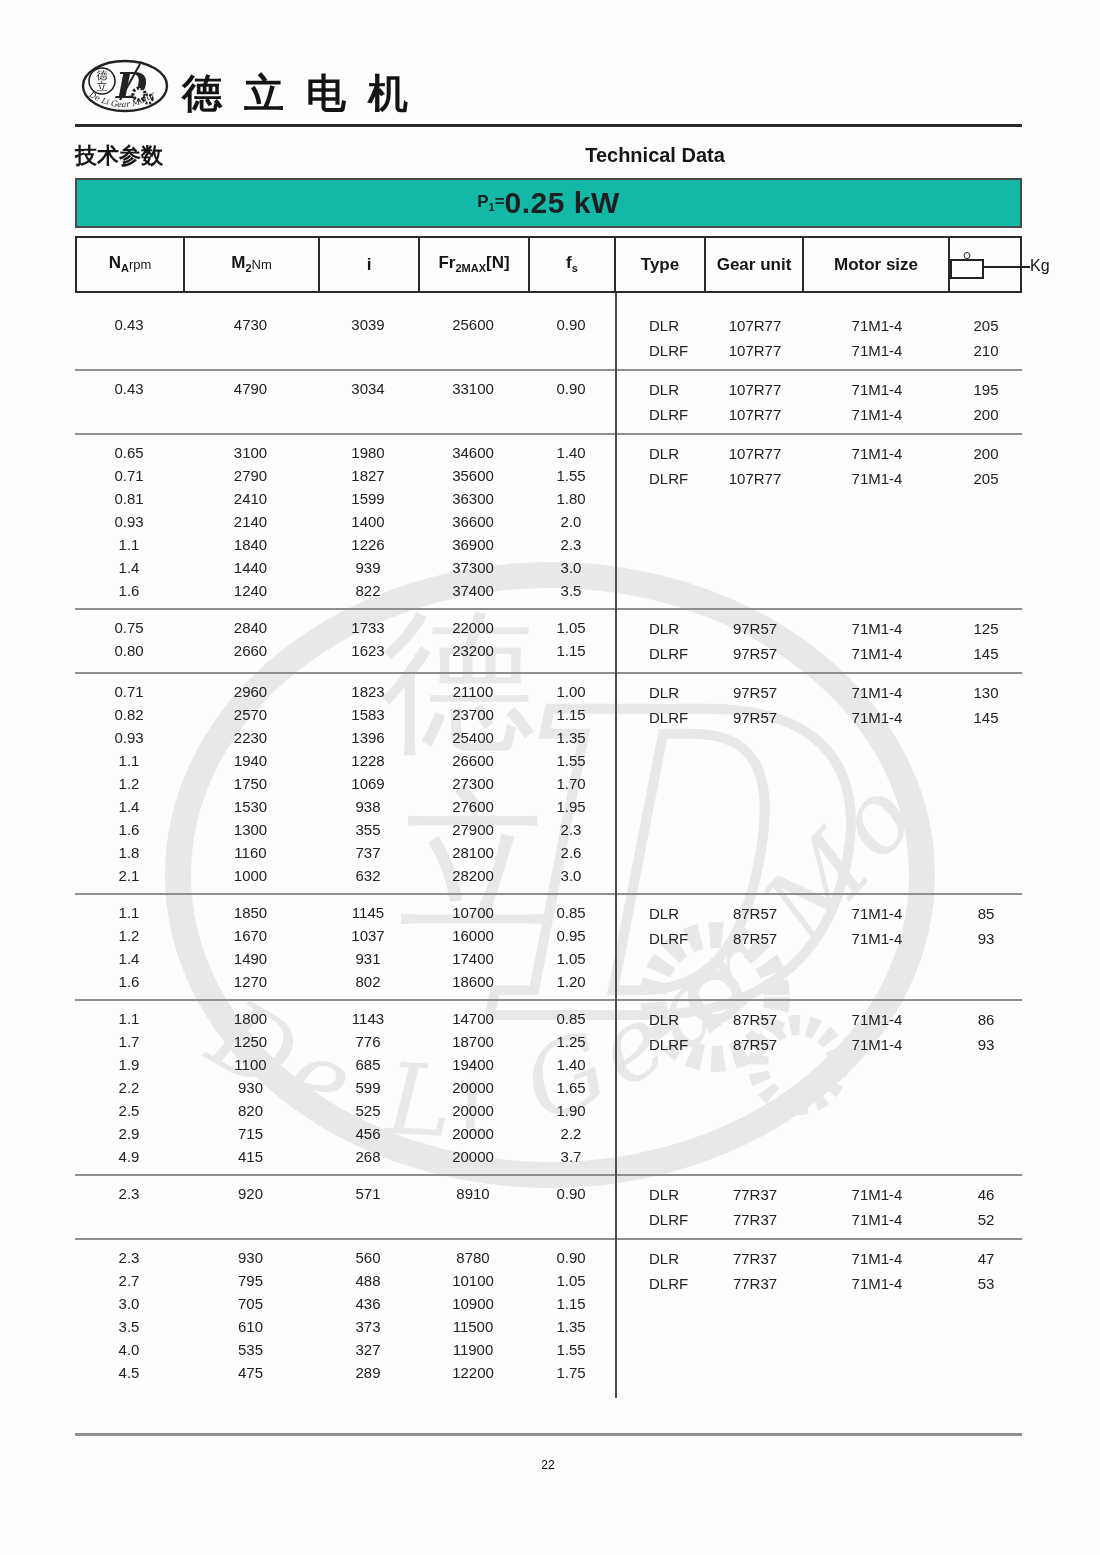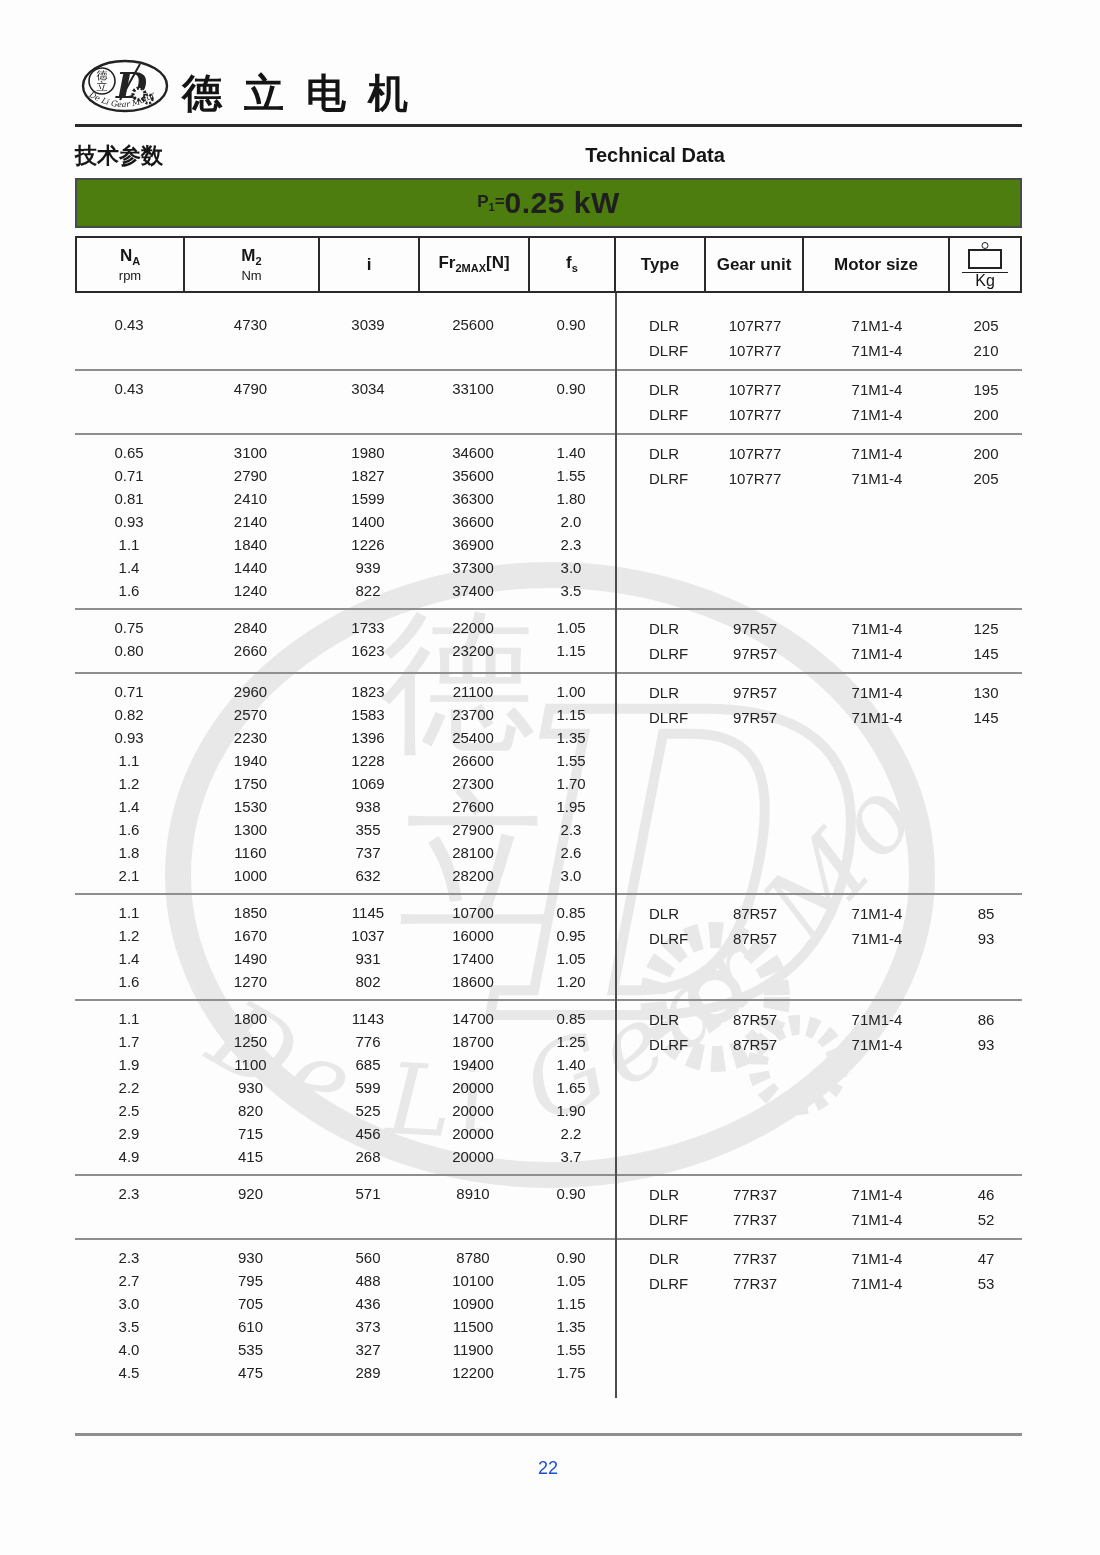--- a/index.html
+++ b/index.html
@@ -21,35 +21,35 @@
     white-space:nowrap;
   }
   .top-rule{position:absolute;left:75px;top:124px;width:947px;height:3px;background:#2b2b2b;}
   .section-cn{position:absolute;left:75px;top:141px;font-size:22px;font-weight:bold;color:#161616;}
   .section-en{position:absolute;left:655px;top:144px;transform:translateX(-50%);font-size:20px;font-weight:bold;color:#161616;}
   
   .title-box{
     position:absolute;left:75px;top:178px;width:947px;height:50px;
     border:2px solid #4a4a4a;box-sizing:border-box;
     display:flex;align-items:center;justify-content:center;
-    background:#4d7c0f;
+    background:#14b8a6;
   }
   .title-box .p{font-size:17px;font-weight:bold;}
   .title-box sub{font-size:11px;}
   .title-box .pw{font-size:30px;font-weight:bold;letter-spacing:0.5px;}
   
   .thead{
     position:absolute;left:75px;top:236px;width:947px;height:57px;
     border:2px solid #2b2b2b;box-sizing:border-box;
     display:grid;grid-template-columns:108px 135px 100px 110px 86px 90px 98px 146px auto;
     background:transparent;
   }
   .th{
     border-right:2px solid #2b2b2b;
-    display:flex;flex-direction:column;align-items:center;justify-content:center;
+    display:flex;flex-direction:row;align-items:center;justify-content:center;
     font-weight:bold;font-size:17px;color:#161616;line-height:1.05;
   }
   .th:last-child{border-right:none;}
   .th .unit{font-weight:normal;font-size:13px;margin-top:1px;}
   .th sub{font-size:11px;}
   .kg-cell{padding-top:4px;}
   .weight-icon{width:34px;height:20px;border:2px solid #222;box-sizing:border-box;position:relative;margin:6px auto 2px;}
   .weight-icon::before{
     content:"";position:absolute;top:-9px;left:50%;transform:translateX(-50%);
     width:5px;height:5px;border:1.5px solid #222;border-radius:50%;background:#fdfdfd;
@@ -63,21 +63,21 @@
   .block-left{width:541px;display:flex;flex-direction:column;justify-content:flex-start;}
   .block-right{width:406px;display:flex;flex-direction:column;justify-content:center;}
   .drow{display:grid;grid-template-columns:108px 135px 100px 110px 86px;height:23px;align-items:center;}
   .dcell{text-align:center;font-size:15px;color:#222;}
   .vrow{display:grid;grid-template-columns:90px 98px 146px 72px;height:25px;align-items:center;}
   .vcell{text-align:center;font-size:15px;color:#222;}
   .vcell.type{text-align:left;padding-left:33px;}
   .sep{height:2px;background:#8f8f8f;}
   
   .bottom-rule{position:absolute;left:75px;top:1433px;width:947px;height:3px;background:#8f8f8f;}
-  .page-number{position:absolute;left:548px;top:1458px;transform:translateX(-50%);font-size:18px;color:#1d4ed8;}
+  .page-number{position:absolute;left:548px;top:1458px;transform:translateX(-50%);font-size:12px;color:#000000;}
   
   .watermark{position:absolute;left:130px;top:545px;width:840px;height:660px;opacity:0.12;pointer-events:none;}
 </style>
 </head>
 <body>
 
 <div class="page">
 
   <svg class="watermark" viewBox="0 0 840 660">
     <ellipse cx="420" cy="330" rx="372" ry="300" fill="none" stroke="#555" stroke-width="26"></ellipse>

